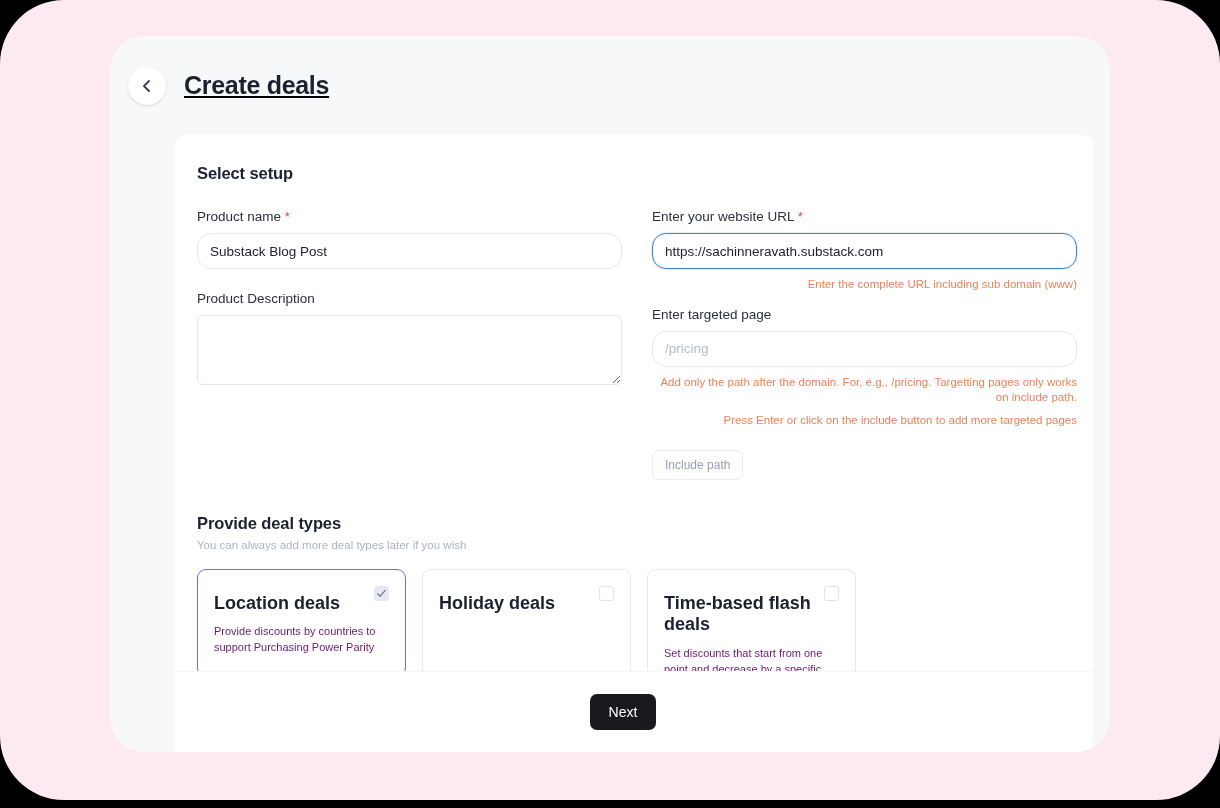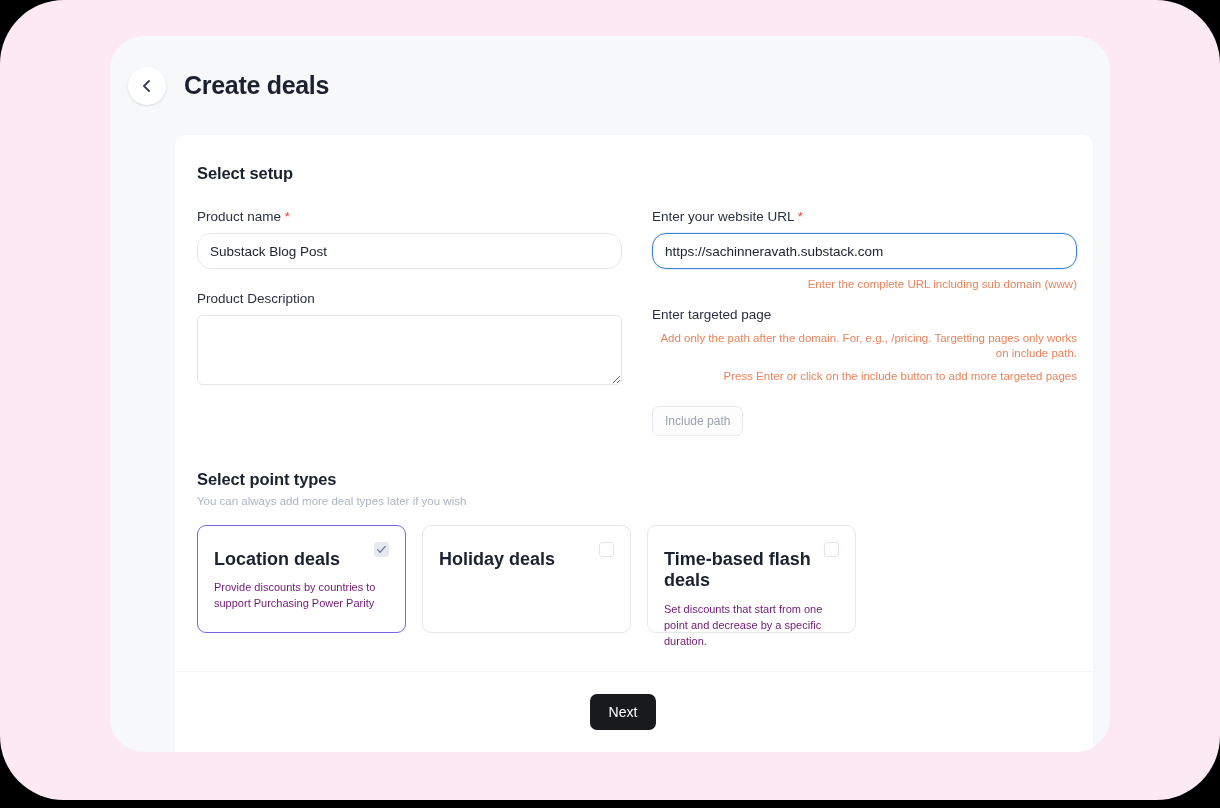--- a/index.html
+++ b/index.html
@@ -43,20 +43,21 @@
   .app-header {
     position: absolute;
     left: 0;
     top: 0;
     width: 1000px;
     height: 99px;
     display: flex;
     align-items: center;
     padding-left: 18px;
     box-sizing: border-box;
+    text-decoration: underline;
   }
   .back-button {
     width: 38px;
     height: 38px;
     border-radius: 50%;
     background: #ffffff;
     box-shadow: 0 1px 3px rgba(20,25,45,0.10), 0 1px 1px rgba(20,25,45,0.04);
     display: flex;
     align-items: center;
     justify-content: center;
@@ -319,30 +320,31 @@
               <label class="field-label">
                 <span>Enter your website URL</span>
                 <span class="req">*</span>
               </label>
               <input class="text-input focused" type="text" value="https://sachinneravath.substack.com" style="">
               <div class="hint">Enter the complete URL including sub domain (www)</div>
 
               <div style="height:14px"></div>
 
               <label class="field-label">Enter targeted page</label>
+              <input class="text-input" type="text" placeholder="/pricing" style="">
               <div class="hint">Add only the path after the domain. For, e.g., /pricing. Targetting pages only works on include path.</div>
               <div class="hint tight">Press Enter or click on the include button to add more targeted pages</div>
 
               <div class="include-btn">Include path</div>
             </div>
           </div>
 
           <div style="height:34px"></div>
 
-          <div class="deals-heading">Select point types</div>
+          <div class="deals-heading">Provide deal types</div>
           <div class="deals-sub">You can always add more deal types later if you wish</div>
 
           <div class="deals-row">
 
             <div class="deal-card selected">
               <div class="deal-card-top">
                 <div class="deal-card-title">Location deals</div>
                 <div class="checkbox checked">
                   <span>
                     <svg width="11" height="11" viewBox="0 0 11 11" fill="none">

